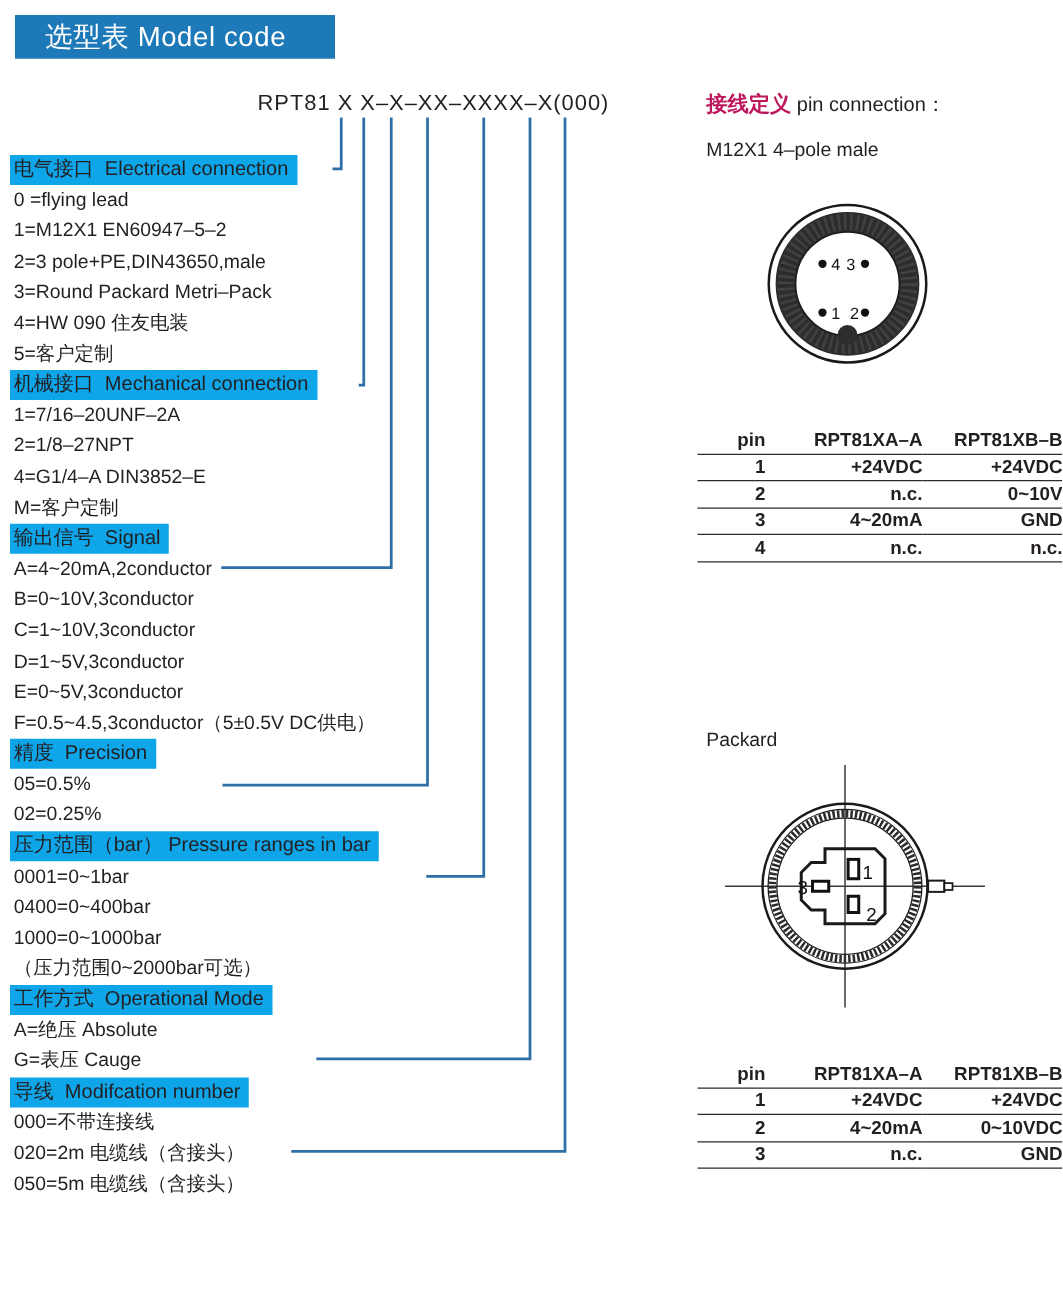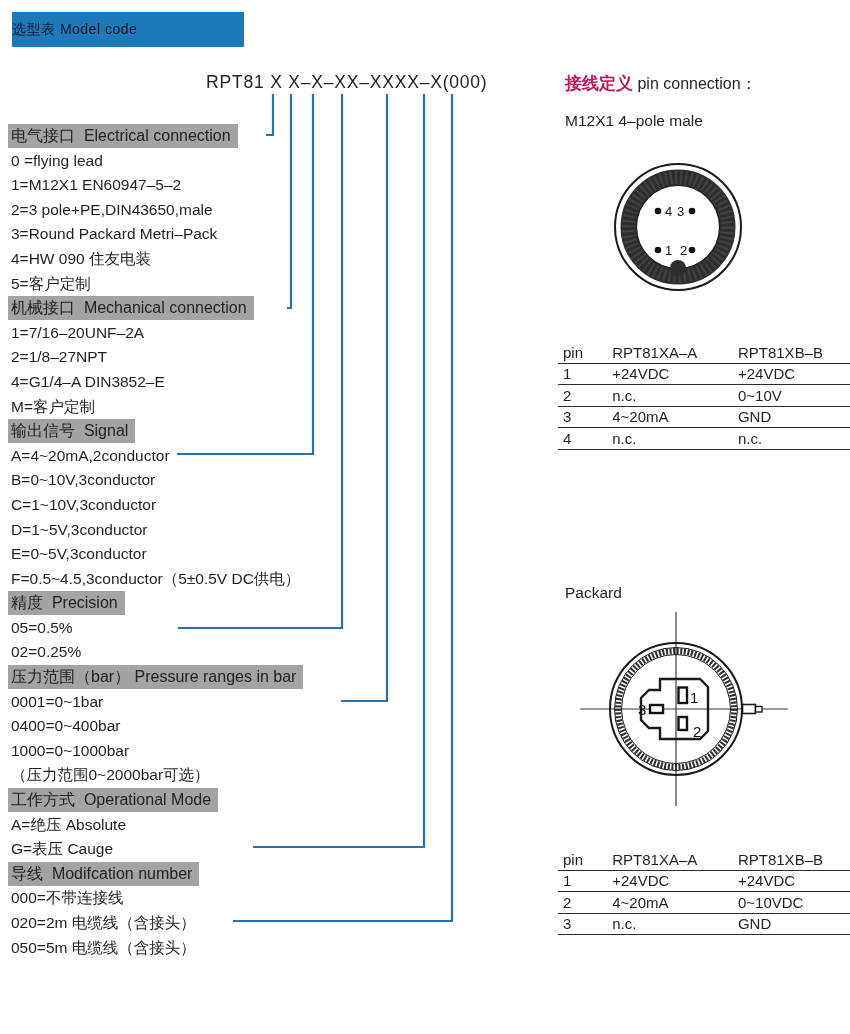--- a/index.html
+++ b/index.html
@@ -1,37 +1,37 @@
 <!DOCTYPE html>
 <html><head>
 <meta charset="utf-8">
 <style>
   html,body{margin:0;padding:0;background:#fff;}
   .page{position:relative;width:850px;height:1034px;background:#ffffff;overflow:hidden;
         font-family:"Liberation Sans","DejaVu Sans",sans-serif;color:#231f20;}
 
   .title-bar{position:absolute;left:12px;top:12px;width:232px;height:35px;background:#1e79b8;
-             color:#0f172a;font-size:14px;line-height:35px;letter-spacing:.5px;}
+             color:#ffffff;font-size:22px;line-height:35px;padding-left:24px;letter-spacing:.5px;}
 
   .model-code{position:absolute;left:206px;top:72px;font-size:17.5px;letter-spacing:.8px;white-space:pre;}
 
   .left-col{position:absolute;left:8px;top:124px;width:480px;font-size:15.5px;line-height:24.6px;}
   .sec-header{white-space:pre;}
-  .hl{display:inline-block;background:#a3a3a3;height:24px;line-height:24px;
+  .hl{display:inline-block;background:#0ea5e9;height:24px;line-height:24px;
       padding:0 7px 0 3px;font-size:16px;white-space:pre;}
   .opt{padding-left:3px;white-space:pre;}
 
   .pin-head{position:absolute;left:565px;top:72px;font-size:16px;white-space:pre;}
   .pin-head .cn{color:#be185d;font-weight:bold;font-size:17px;}
   .m12-label{position:absolute;left:565px;top:112px;font-size:15.5px;}
   .packard-label{position:absolute;left:565px;top:584px;font-size:15.5px;}
 
   .pin-table{position:absolute;left:558px;border-collapse:collapse;font-size:15px;table-layout:fixed;}
-  .pin-table th,.pin-table td{border-bottom:1.5px solid #2b2b2b;font-weight:normal;
-       text-align:left;height:20.5px;padding:0;vertical-align:middle;}
+  .pin-table th,.pin-table td{border-bottom:1.5px solid #2b2b2b;font-weight:bold;
+       text-align:right;height:20.5px;padding:0;vertical-align:middle;}
   .pin-table .c1{width:50px;padding-left:5px;}
   .pin-table .c2{width:127px;margin-left:33px;}
   .pin-table .c3{width:113px;}
   .t1{top:342px;}
   .t2{top:849px;}
 
   .overlay{position:absolute;left:0;top:0;pointer-events:none;}
   .overlay text{font-family:"Liberation Sans","DejaVu Sans",sans-serif;fill:#111;}
 </style>
 </head>

